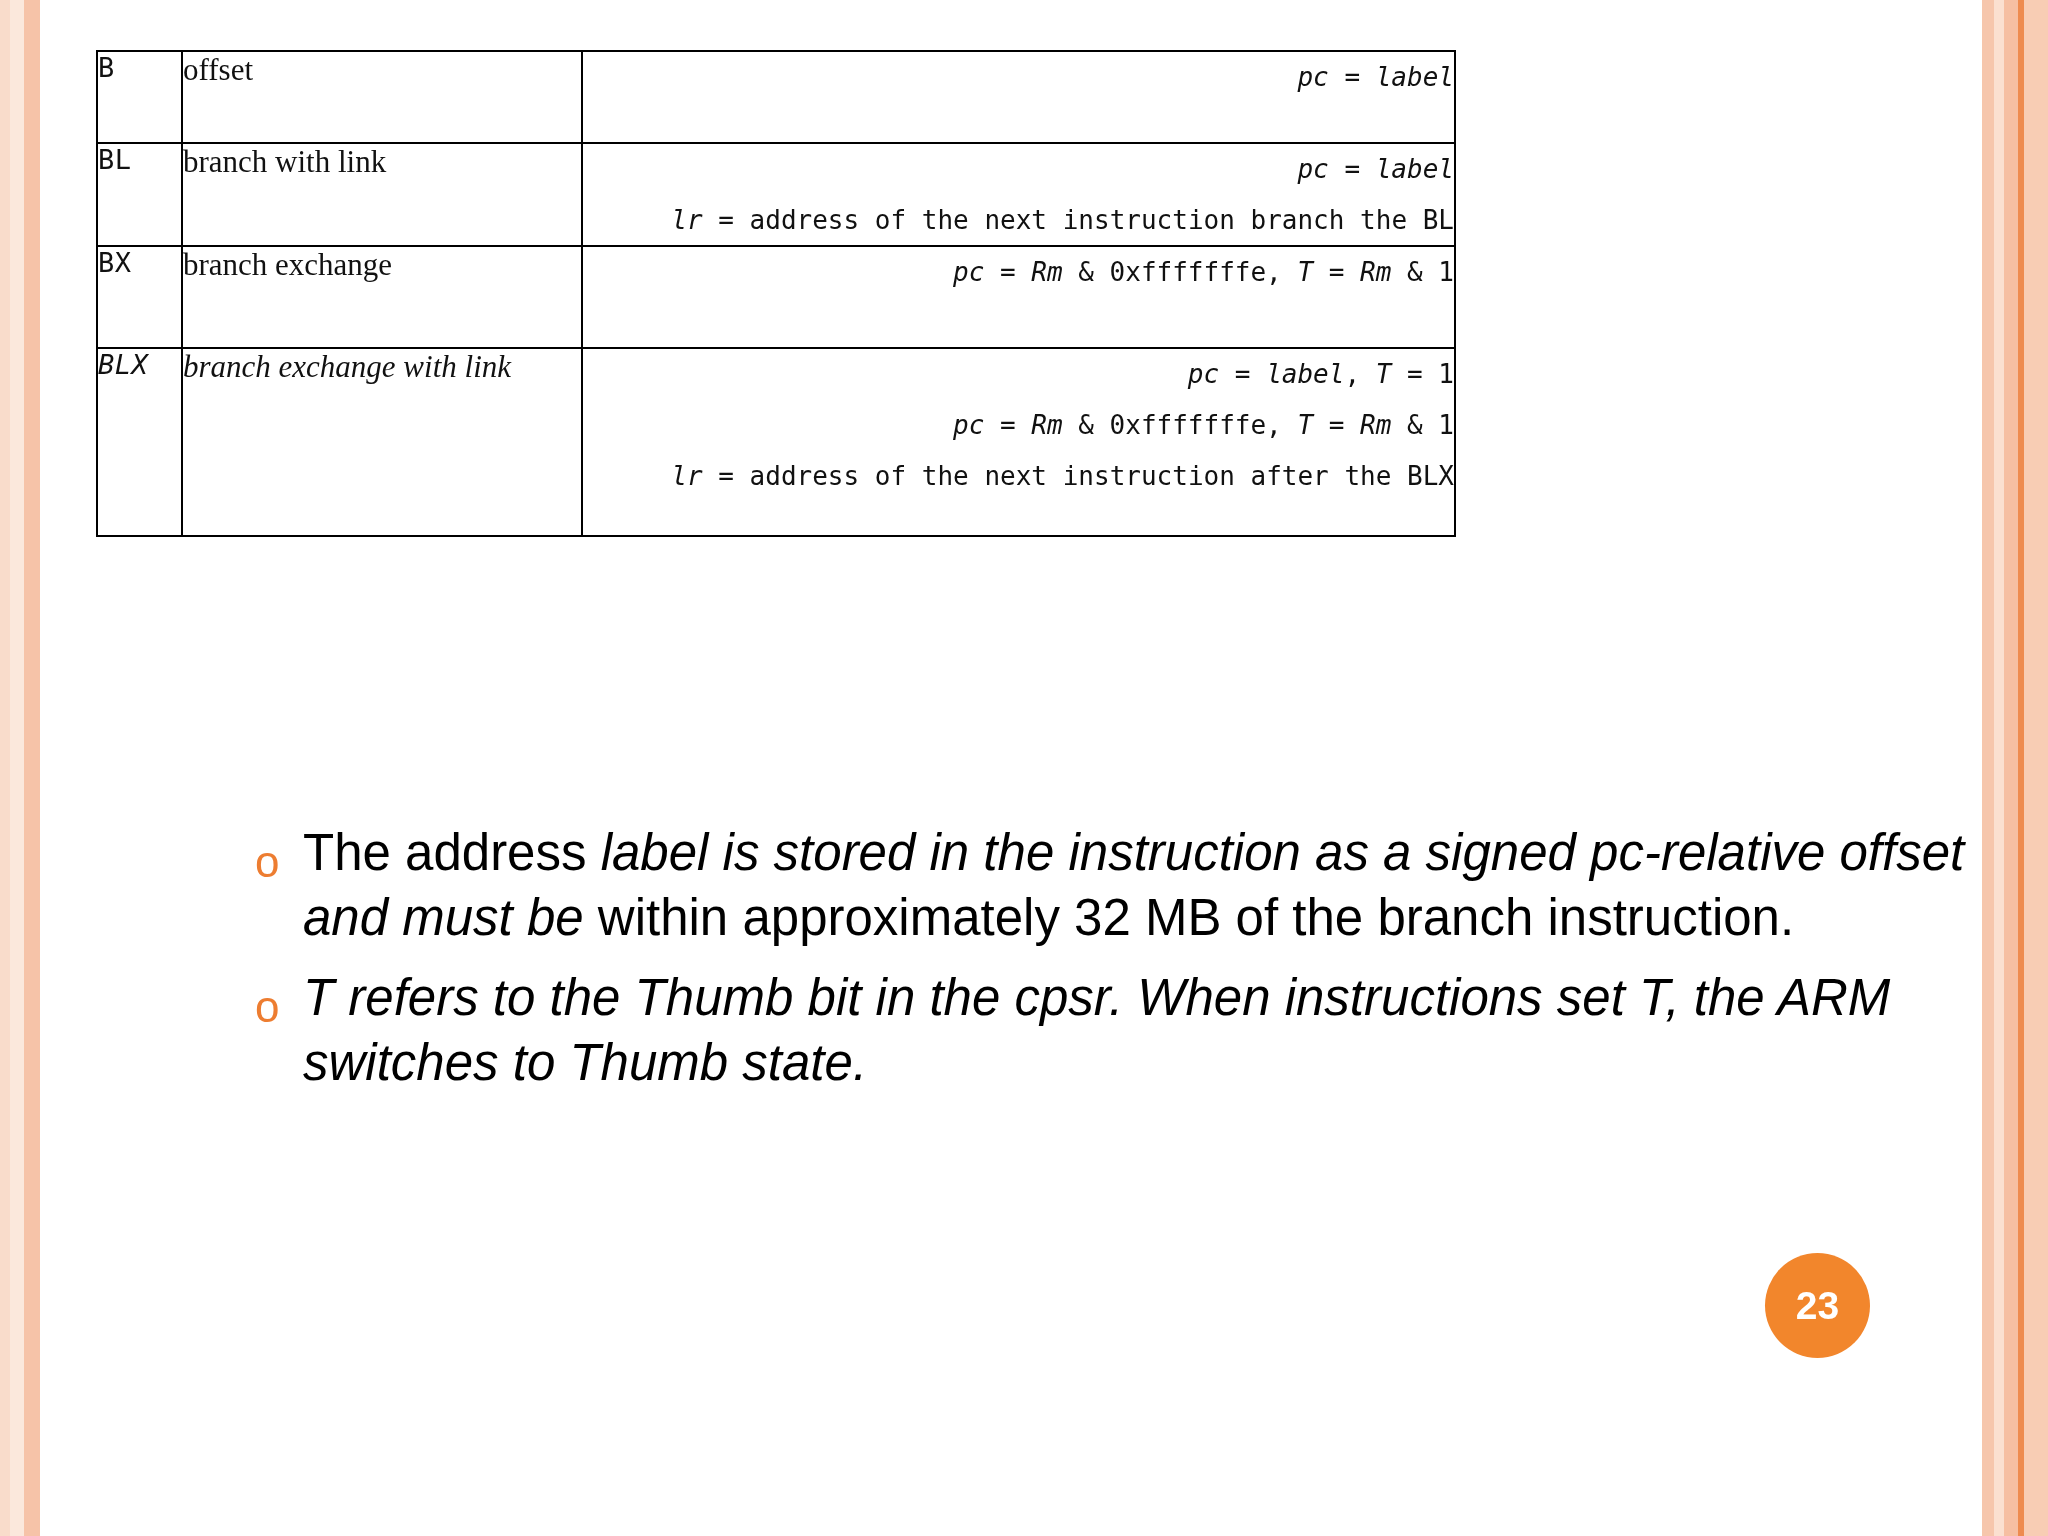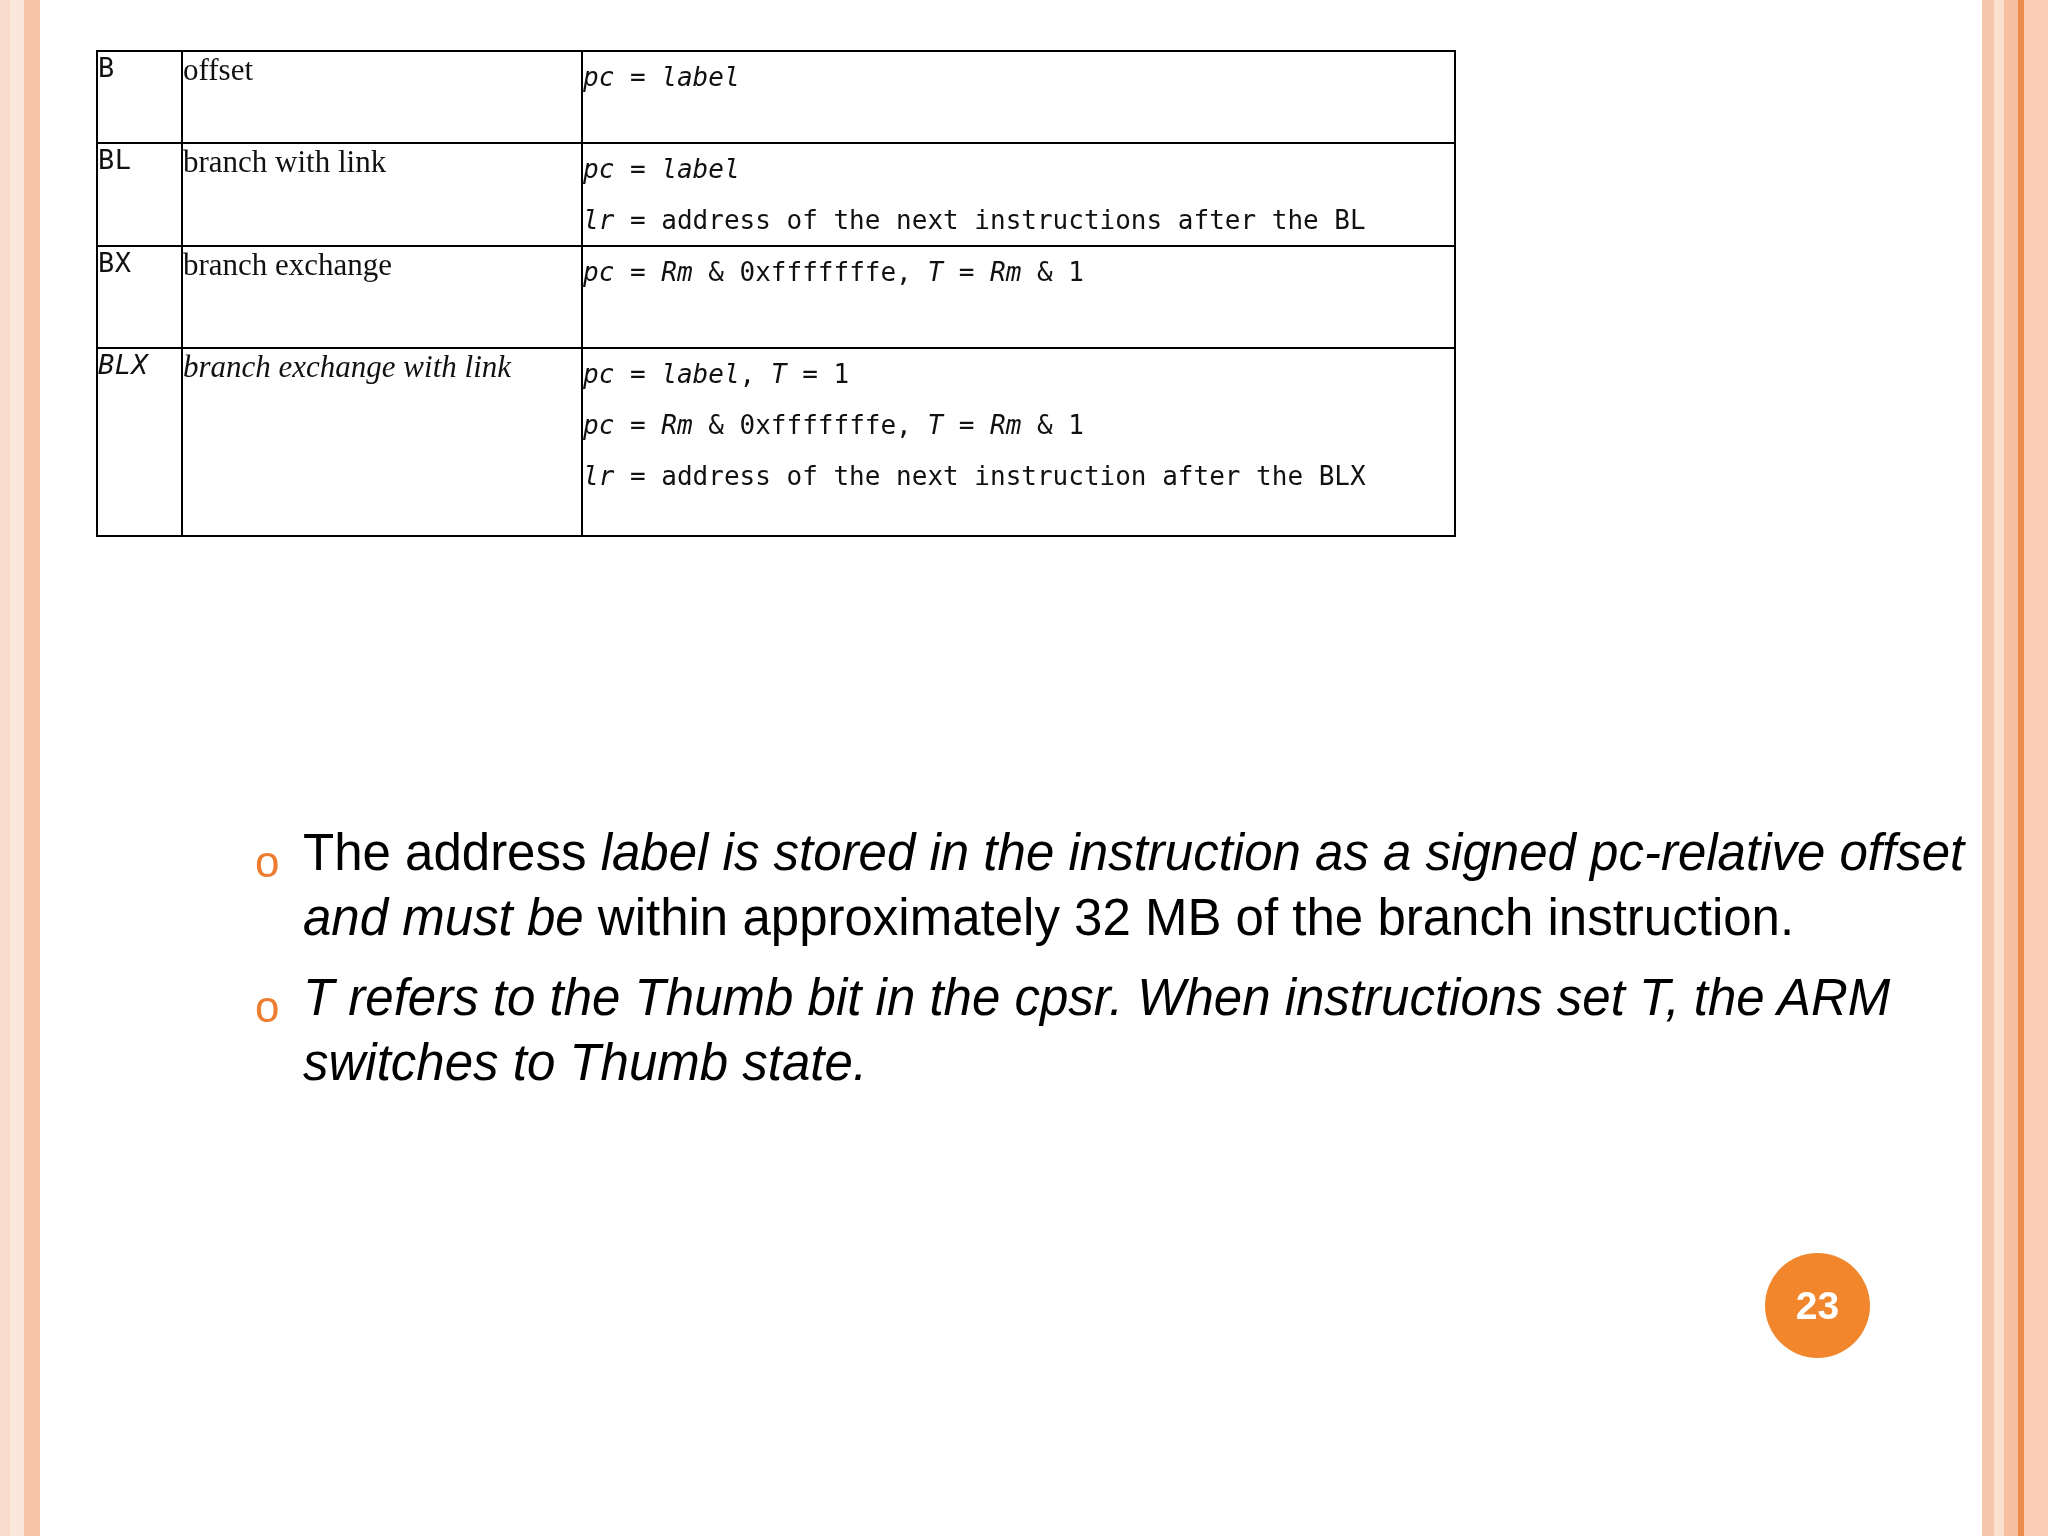--- a/index.html
+++ b/index.html
@@ -57,21 +57,21 @@
     white-space:nowrap;
   }
   .cell-eff{
     font-family:"DejaVu Sans Mono", monospace;
     font-size:26px;
     color:#111;
     padding:26px 0 26px 20px;
     line-height:1.95;
     white-space:nowrap;
   }
-  .cell-eff .ln{display:block;}
+  .cell-eff .ln{display:block;text-align:right;}
   .var{font-style:italic;}
 
   .row-tall-b   .cell-mn,.row-tall-b   .cell-desc{padding-bottom:54px;}
   .row-tall-bl  .cell-mn,.row-tall-bl  .cell-desc{padding-bottom:48px;}
   .row-tall-bx  .cell-mn,.row-tall-bx  .cell-desc{padding-bottom:64px;}
   .row-tall-blx .cell-mn,.row-tall-blx .cell-desc{padding-bottom:150px;font-style:italic;}
 
   
   .bullets{
     position:absolute;
@@ -150,21 +150,21 @@
           <td class="cell-desc">offset</td>
           <td class="cell-eff">
             <span class="ln"><span class="var">pc</span><span> = </span><span class="var">label</span></span>
           </td>
         </tr>
         <tr class="row-tall-bl">
           <td class="cell-mn">BL</td>
           <td class="cell-desc">branch with link</td>
           <td class="cell-eff">
             <span class="ln"><span class="var">pc</span><span> = </span><span class="var">label</span></span>
-            <span class="ln"><span class="var">lr</span><span> = address of the next instructions after the BL</span></span>
+            <span class="ln"><span class="var">lr</span><span> = address of the next instruction branch the BL</span></span>
           </td>
         </tr>
         <tr class="row-tall-bx">
           <td class="cell-mn">BX</td>
           <td class="cell-desc">branch exchange</td>
           <td class="cell-eff">
             <span class="ln"><span class="var">pc</span><span> = </span><span class="var">Rm</span><span> &amp; 0xfffffffe, </span><span class="var">T</span><span> = </span><span class="var">Rm</span><span> &amp; 1</span></span>
           </td>
         </tr>
         <tr class="row-tall-blx">

